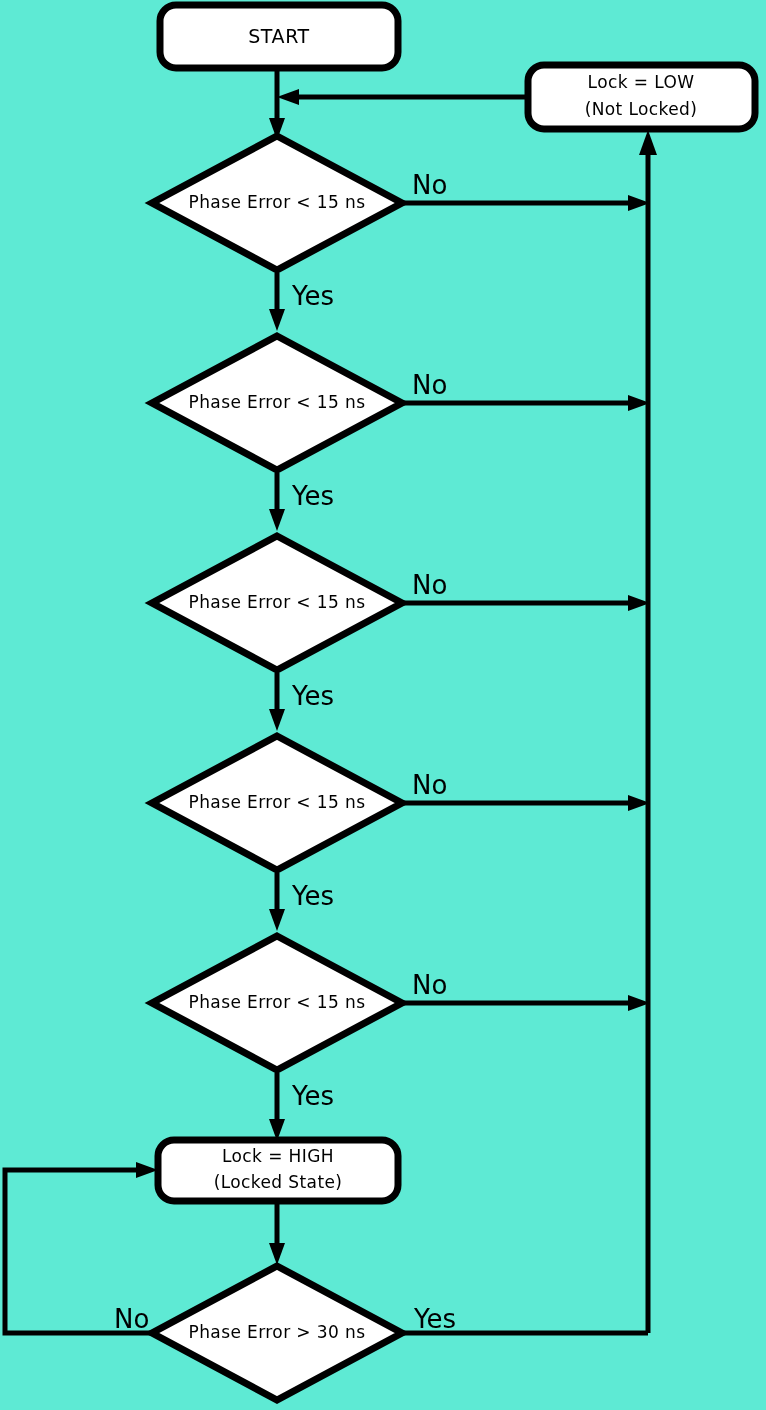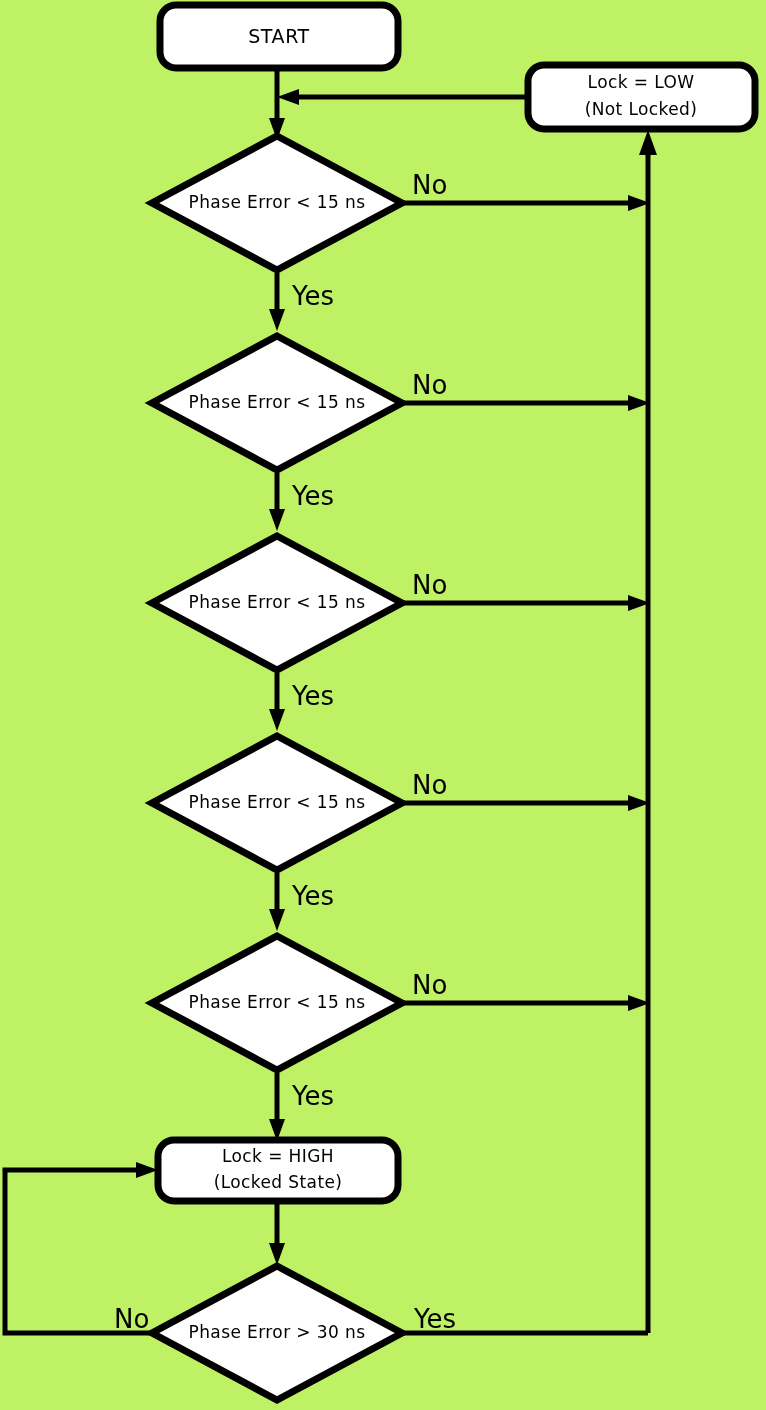--- a/index.html
+++ b/index.html
@@ -11,21 +11,21 @@
   body {
     width: 766px;
     height: 1410px;
     overflow: hidden;
     font-family: "DejaVu Sans", sans-serif;
   }
   #flowchart-root {
     position: relative;
     width: 766px;
     height: 1410px;
-    background: #bef264;
+    background: #5eead4;
   }
   svg#flow-svg {
     display: block;
     width: 766px;
     height: 1410px;
   }
   .node-shape {
     fill: #ffffff;
     stroke: #000000;
     stroke-width: 7;

